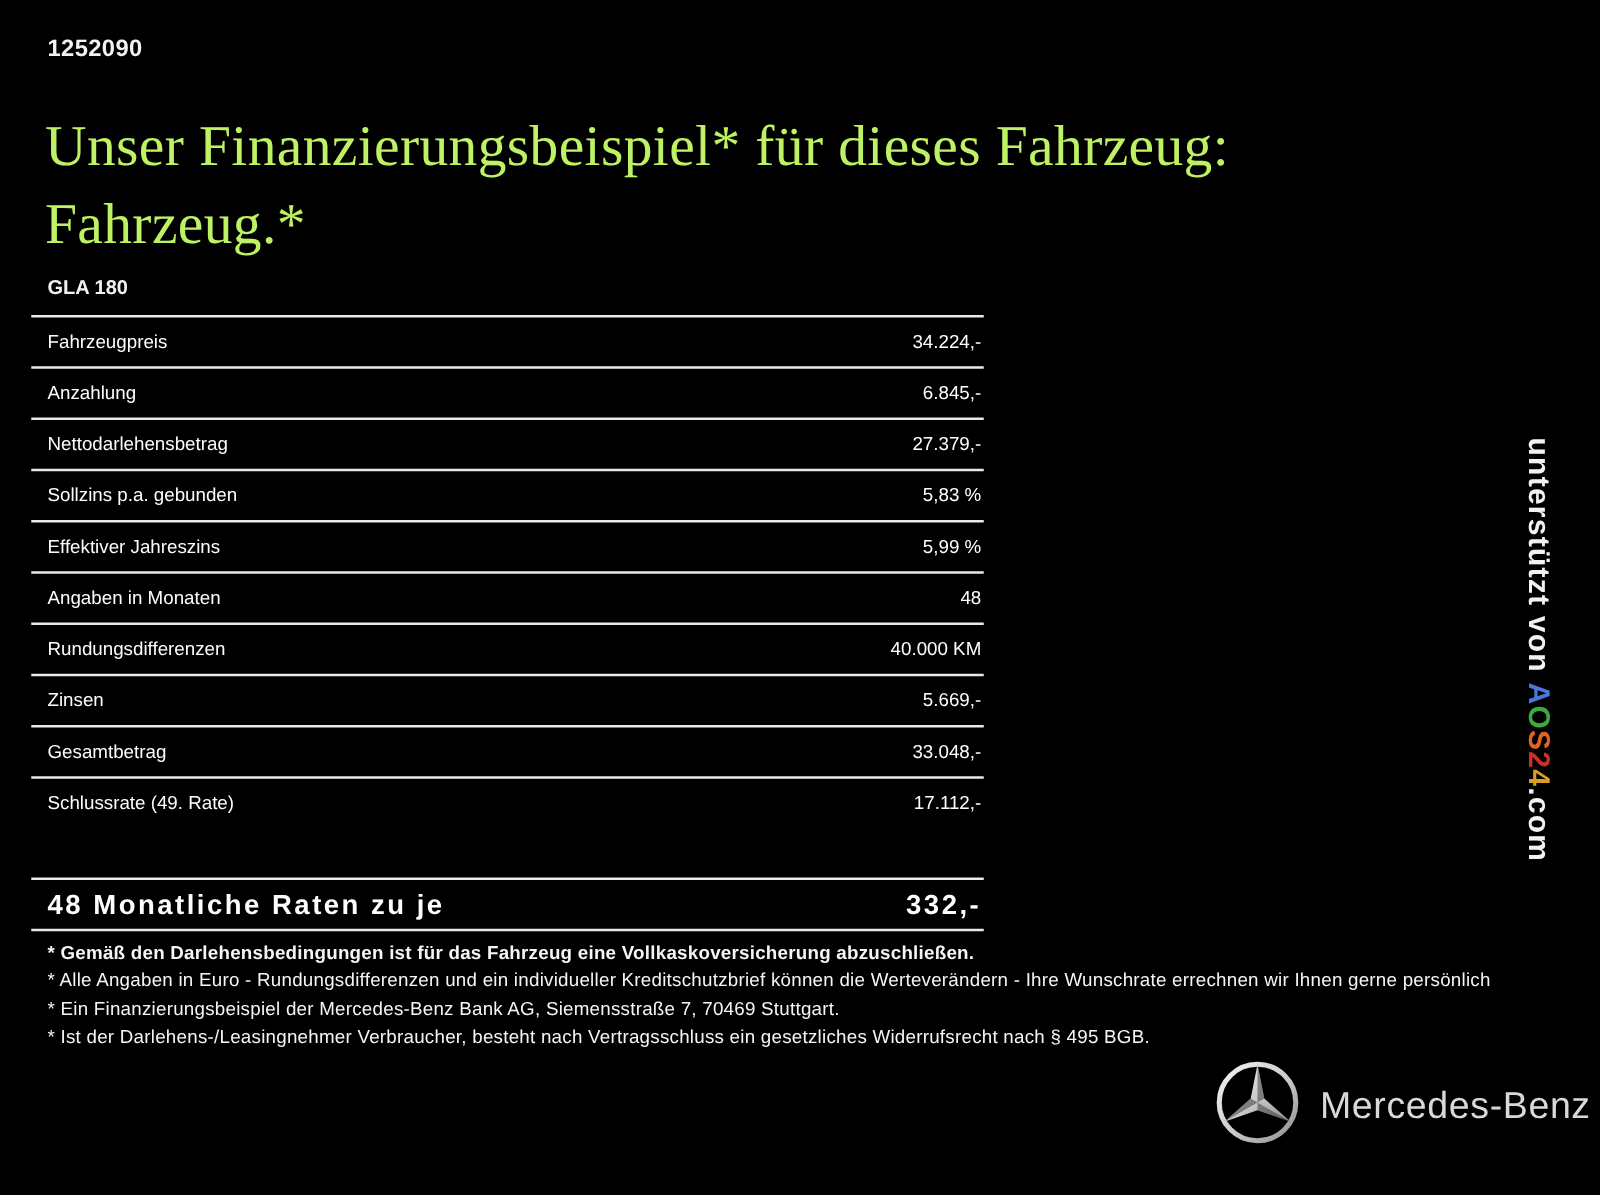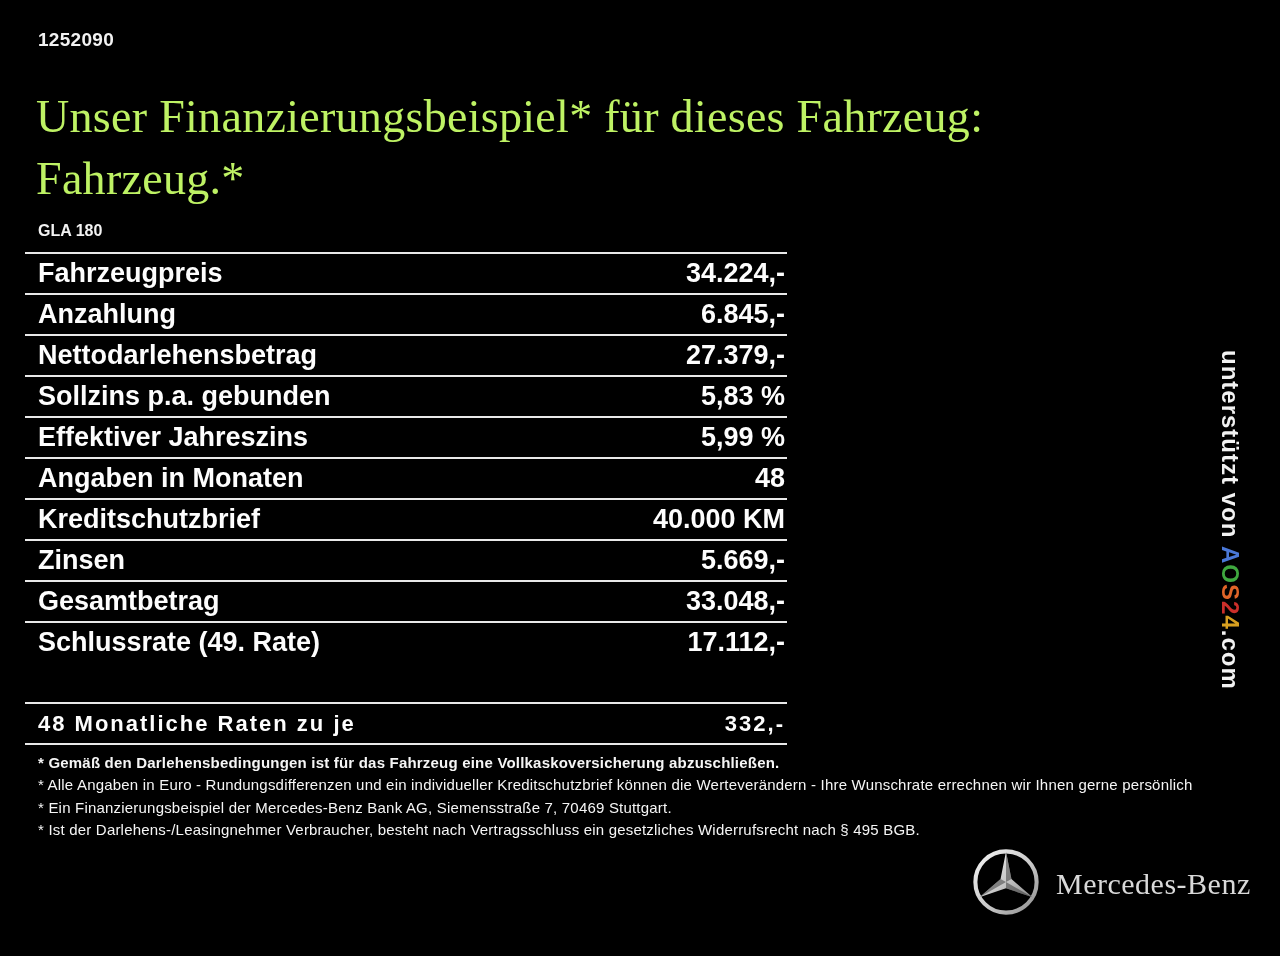--- a/index.html
+++ b/index.html
@@ -26,21 +26,21 @@
     font-size:16px;font-weight:bold;color:#f2f2f2;
   }
   .fin-table{
     position:absolute;left:25px;top:252px;width:762px;
   }
   .fin-row{
     display:flex;justify-content:space-between;align-items:center;
     height:39px;
     border-top:2px solid #e9e9e9;
     padding:0 2px 0 13px;
-    font-size:27px;font-weight:bold;color:#fdfdfd;
+    font-size:15px;font-weight:normal;color:#fdfdfd;
   }
   .fin-row .t-label{white-space:nowrap;}
   .fin-row .t-value{white-space:nowrap;}
   .fin-row.total{
     border-bottom:2px solid #e9e9e9;
     font-size:22px;letter-spacing:2px;font-weight:bold;margin-top:40px;
   }
   .footnotes{
     position:absolute;left:38px;top:752px;width:1190px;
     font-size:15px;line-height:22.4px;color:#f5f5f5;letter-spacing:.2px;
@@ -52,21 +52,21 @@
     writing-mode:vertical-rl;
     font-size:24px;font-weight:600;letter-spacing:1px;
     color:#f2f2f2;white-space:nowrap;
   }
   .vertical-credit .brand-letter{font-weight:700;}
   .brand-footer{
     position:absolute;left:971px;top:847px;
     display:flex;align-items:center;gap:15px;
   }
   .brand-wordmark{
-    font-family:Liberation Serif, serif;
+    font-family:Liberation Sans, sans-serif;
     font-size:30px;color:#d9d9d9;letter-spacing:.5px;white-space:nowrap;
   }
 </style>
 </head>
 <body>
 
 <div class="page">
 
   <div class="doc-number">1252090</div>
 
@@ -93,21 +93,21 @@
     </div>
     <div class="fin-row">
       <span class="t-label">Effektiver Jahreszins</span>
       <span class="t-value">5,99 %</span>
     </div>
     <div class="fin-row">
       <span class="t-label">Angaben in Monaten</span>
       <span class="t-value">48</span>
     </div>
     <div class="fin-row">
-      <span class="t-label">Kreditschutzbrief</span>
+      <span class="t-label">Rundungsdifferenzen</span>
       <span class="t-value">40.000 KM</span>
     </div>
     <div class="fin-row">
       <span class="t-label">Zinsen</span>
       <span class="t-value">5.669,-</span>
     </div>
     <div class="fin-row">
       <span class="t-label">Gesamtbetrag</span>
       <span class="t-value">33.048,-</span>
     </div>

